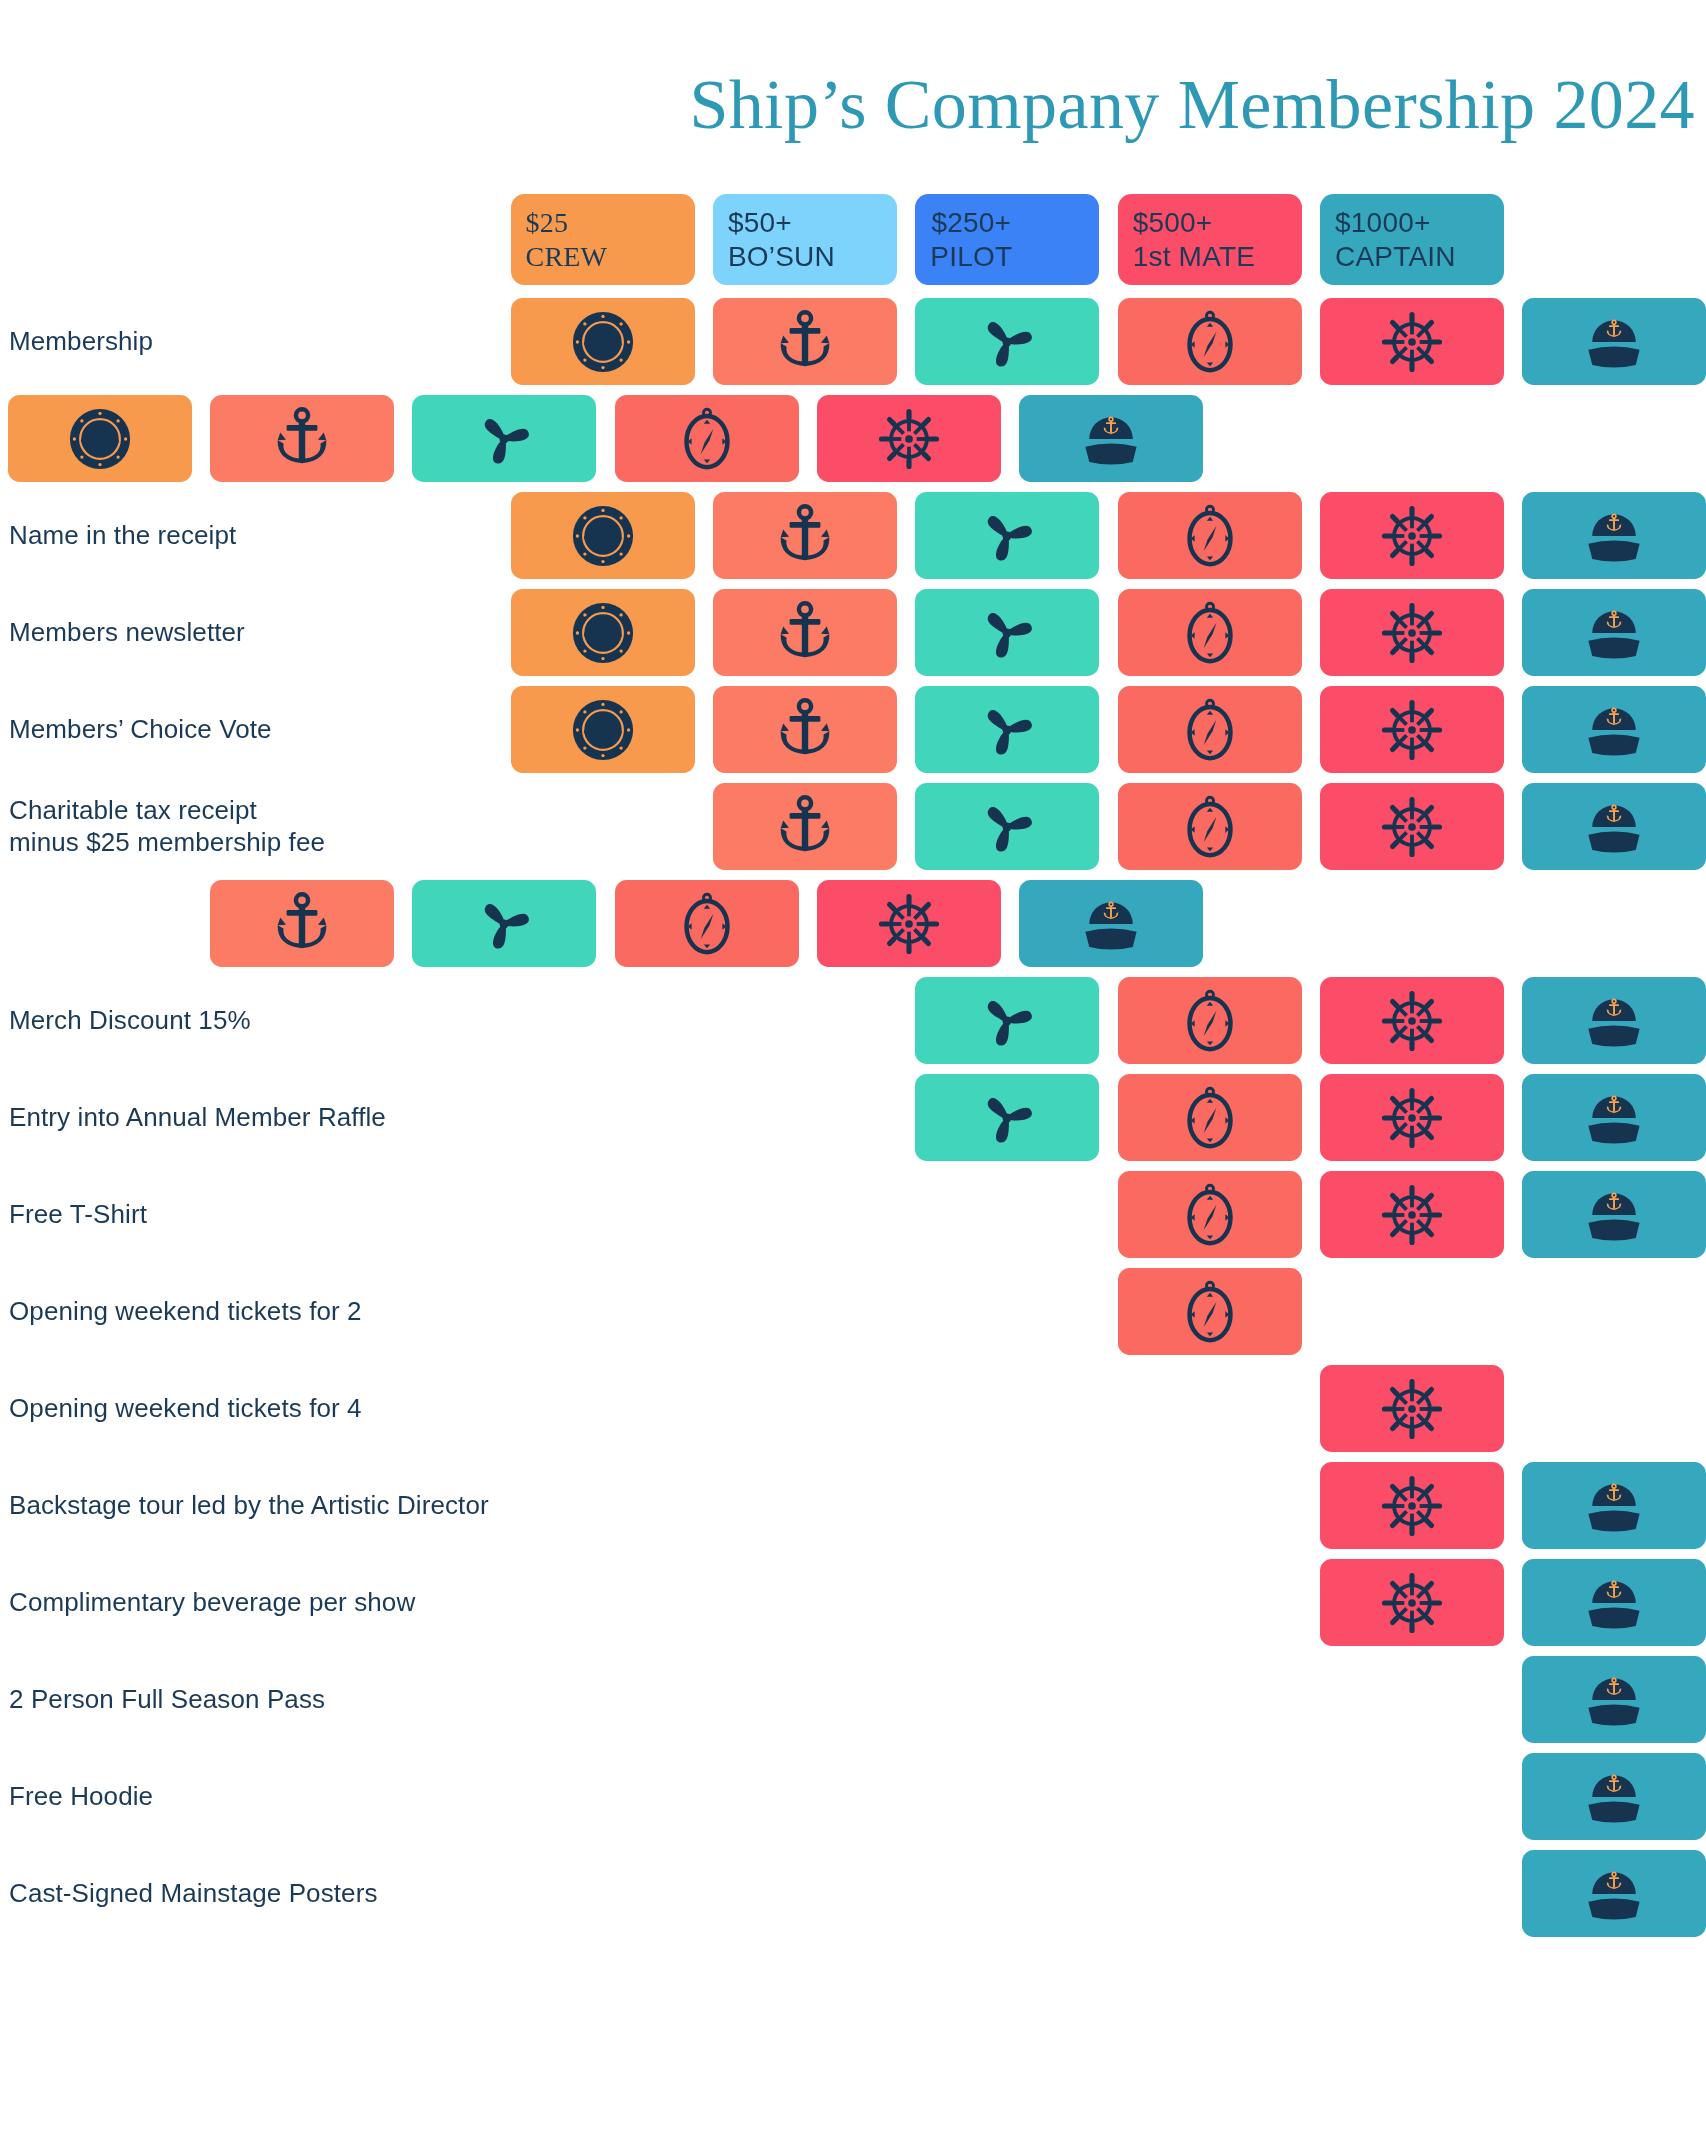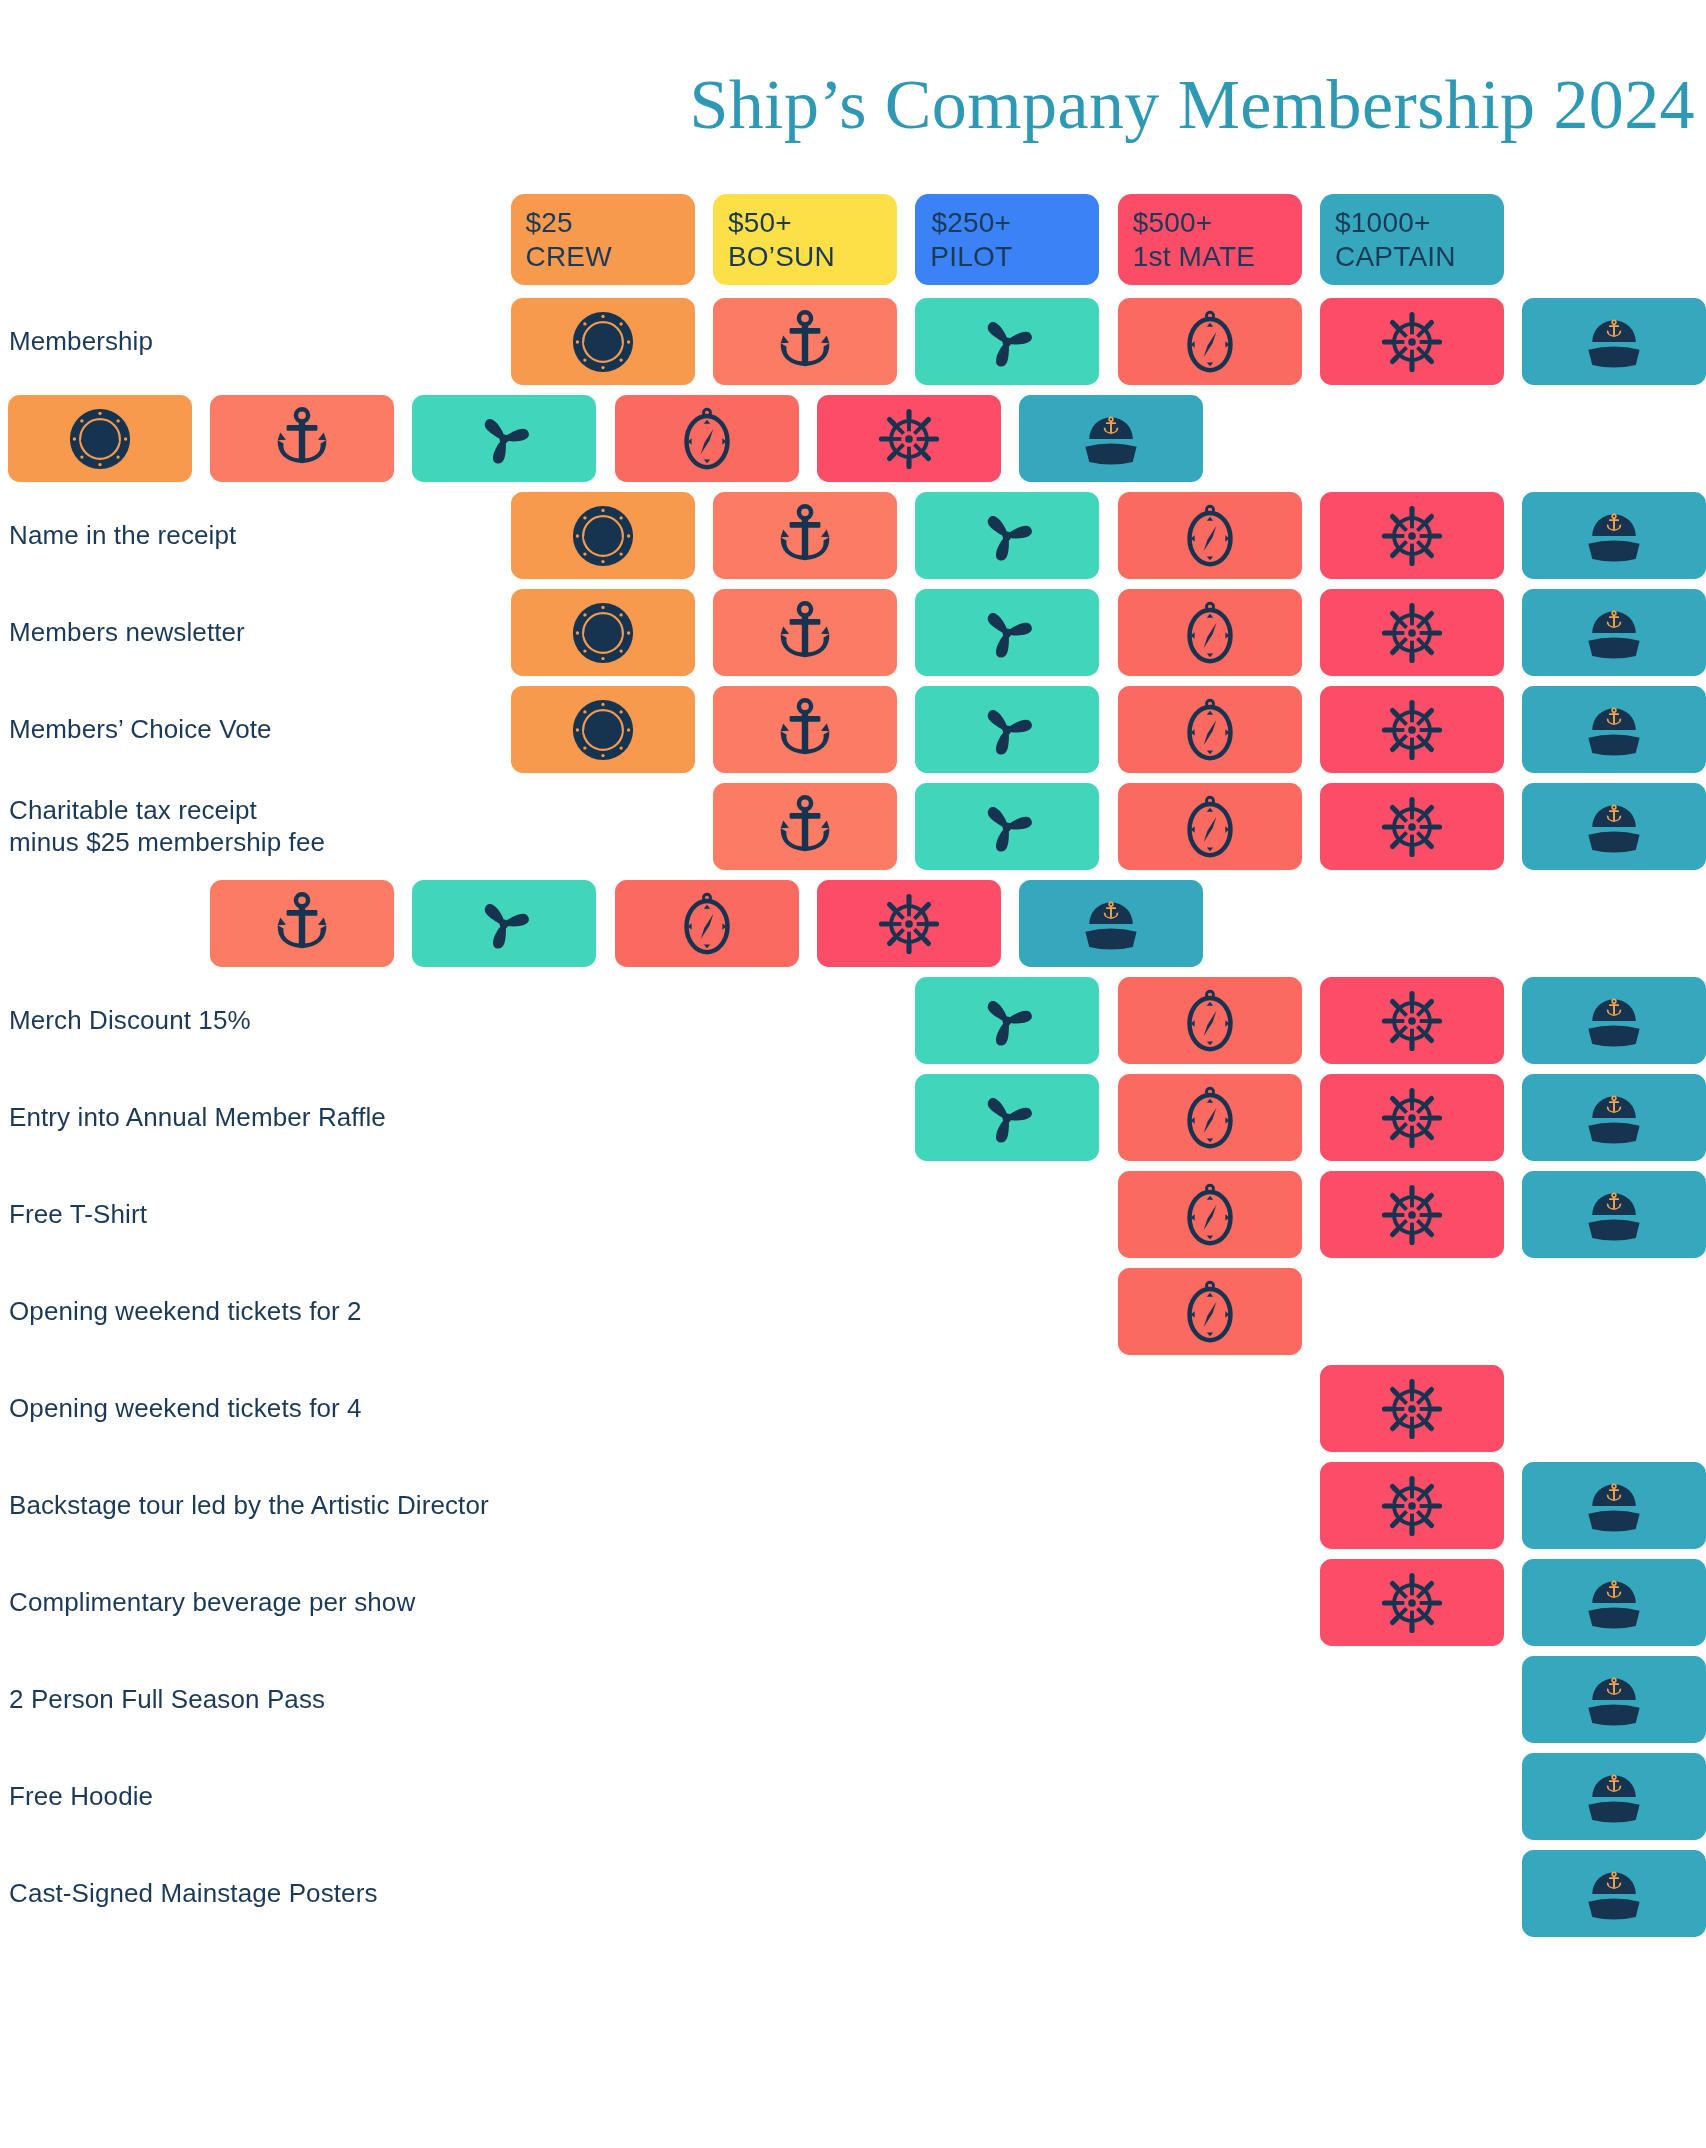--- a/index.html
+++ b/index.html
@@ -109,29 +109,29 @@
 </head>
 <body>
 
 <div class="page-title">Ship’s Company Membership 2024</div>
 
 <div class="grid" id="grid">
     <div class="row header-row">
       <div class="label-cell"></div>
       <div class="cells">
         <div class="cell">
-          <div class="chip" style="background: rgb(247, 154, 78);">
+          <div class="chip" style="background: rgb(247, 154, 78); font-family: Liberation Serif, serif;">
             <div class="header-text">
               <span class="amt">$25</span>
               <span class="tier">CREW</span>
             </div>
           </div>
         </div>
         <div class="cell">
-          <div class="chip" style="background: #fde047;">
+          <div class="chip" style="background: #7dd3fc;">
             <div class="header-text">
               <span class="amt">$50+</span>
               <span class="tier">BO’SUN</span>
             </div>
           </div>
         </div>
         <div class="cell">
           <div class="chip" style="background: #3b82f6; text-align: center;">
             <div class="header-text">
               <span class="amt">$250+</span>

